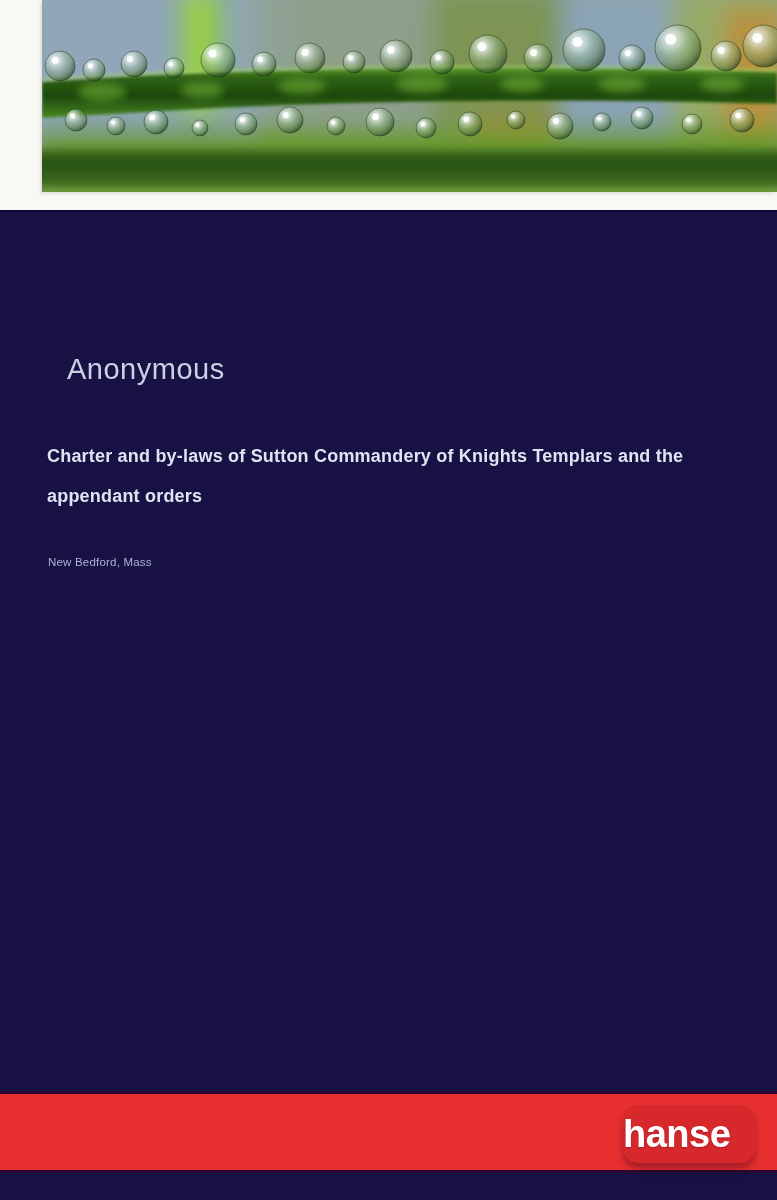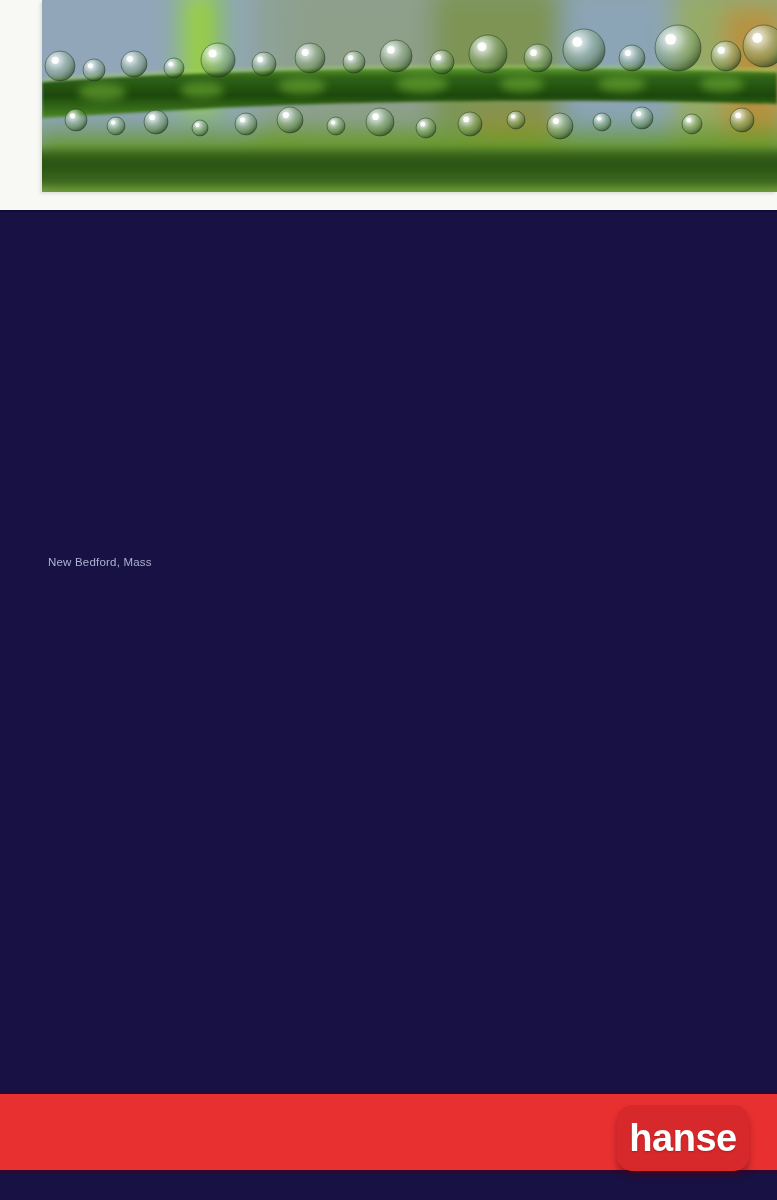--- a/index.html
+++ b/index.html
@@ -47,26 +47,26 @@
   
   .red-band{
     position:absolute;left:0;top:1091px;
     width:777px;height:82px;
     background:#e93030;
     border-top:3px solid #2a0830;
     border-bottom:3px solid #2a0830;
     box-sizing:border-box;
   }
   .hanse-logo{
-    position:absolute;right:28px;top:11px;
-    width:132px;height:66px;
+    position:absolute;right:22px;top:11px;
+    width:132px;height:58px;
     background:#d7292b;
     border-radius:15px;
     box-shadow:0 6px 7px rgba(70,0,25,0.40);
-    display:flex;align-items:center;justify-content:center;
+    display:flex;align-items:center;
   }
   .hanse-logo span{
     color:#ffffff;
     font-size:38px;font-weight:700;
     letter-spacing:-0.5px;
     line-height:1;
     text-shadow:0 1px 2px rgba(90,0,20,0.35);
   }
 </style>
 </head>
@@ -201,21 +201,23 @@
             <circle cx="596.48" cy="113.82" r="2.6399999999999997" fill="#ffffff" opacity="0.9"></circle>
             <circle cx="650" cy="124" r="10" fill="url(#dg)" stroke="rgba(25,45,20,0.45)" stroke-width="1"></circle>
             <circle cx="646.8" cy="120.2" r="2.4" fill="#ffffff" opacity="0.9"></circle>
             <circle cx="700" cy="120" r="12" fill="url(#dg)" stroke="rgba(25,45,20,0.45)" stroke-width="1"></circle>
             <circle cx="696.16" cy="115.44" r="2.88" fill="#ffffff" opacity="0.9"></circle>
           </g>
       </svg>
     </div>
   </div>
 
-
+  <div class="author">Anonymous</div>
+
+  <h1 class="title">Charter and by-laws of Sutton Commandery of Knights Templars and the appendant orders</h1>
 
   <div class="subtitle">New Bedford, Mass</div>
 
   <div class="red-band">
     <div class="hanse-logo">
       <span>hanse</span>
     </div>
   </div>
 
 </div>

